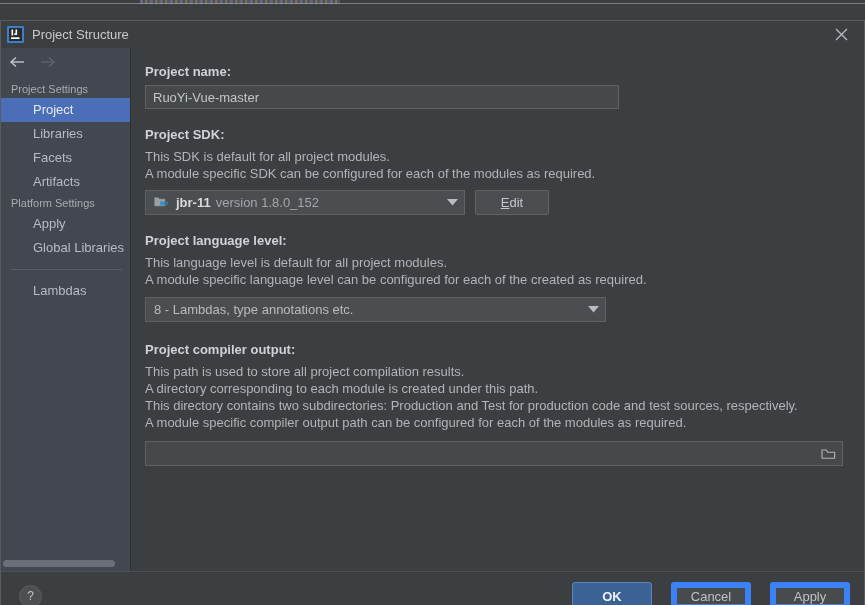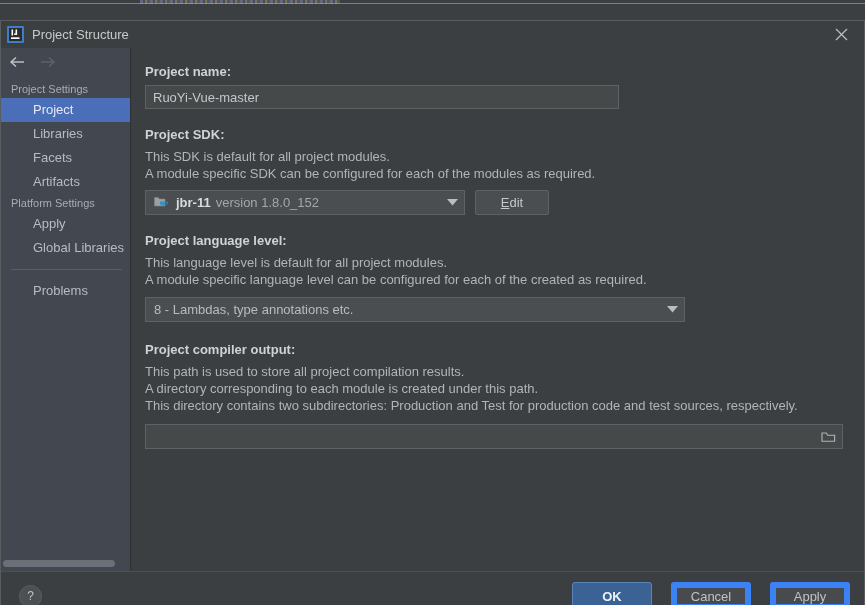--- a/index.html
+++ b/index.html
@@ -240,21 +240,21 @@
     align-items: center;
     justify-content: center;
     font-size: 13px;
     color: #c4c7cb;
     cursor: pointer;
     padding: 0 14px;
     border-radius: 2px;
   }
   .button .mnemonic { text-decoration: underline; }
 
-  #lang-combo { width: 540px; margin-top: 9px; margin-bottom: 20px; }
+  #lang-combo { width: 461px; margin-top: 9px; margin-bottom: 20px; }
 
   #compiler-output-field {
     width: 698px;
     height: 25px;
     background: #45494a;
     border: 1px solid #5e6264;
     box-sizing: border-box;
     display: flex;
     align-items: center;
     padding: 0 6px 0 8px;
@@ -390,21 +390,21 @@
         <div class="nav-item">Libraries</div>
         <div class="nav-item">Facets</div>
         <div class="nav-item">Artifacts</div>
 
         <div class="nav-group">Platform Settings</div>
         <div class="nav-item">Apply</div>
         <div class="nav-item">Global Libraries</div>
 
         <div class="nav-sep"></div>
 
-        <div class="nav-item">Problems</div>
+        <div class="nav-item">Lambdas</div>
       </div>
 
       <div id="sidebar-scrollbar"></div>
     </div>
 
     <div id="content">
 
       <div class="section-title">Project name:</div>
       <div class="text-field" id="project-name-field">RuoYi-Vue-master</div>
 
@@ -444,20 +444,21 @@
           <svg width="11" height="7" viewBox="0 0 11 7">
             <polygon points="0,0 11,0 5.5,6.5" fill="#b9bcc0"></polygon>
           </svg>
         </span>
       </div>
 
       <div class="section-title">Project compiler output:</div>
       <div class="desc-line">This path is used to store all project compilation results.</div>
       <div class="desc-line">A directory corresponding to each module is created under this path.</div>
       <div class="desc-line">This directory contains two subdirectories: Production and Test for production code and test sources, respectively.</div>
+      <div class="desc-line">A module specific compiler output path can be configured for each of the modules as required.</div>
 
       <div id="compiler-output-field" placeholder="">
         <span></span>
         <span class="browse">
           <svg width="15" height="13" viewBox="0 0 15 13">
             <path d="M1 3 L1 11.2 L13.6 11.2 L13.6 5.2 L6.6 5.2 L5.3 3 Z" fill="none" stroke="#aeb2b6" stroke-width="1.15"></path>
           </svg>
         </span>
       </div>
 

